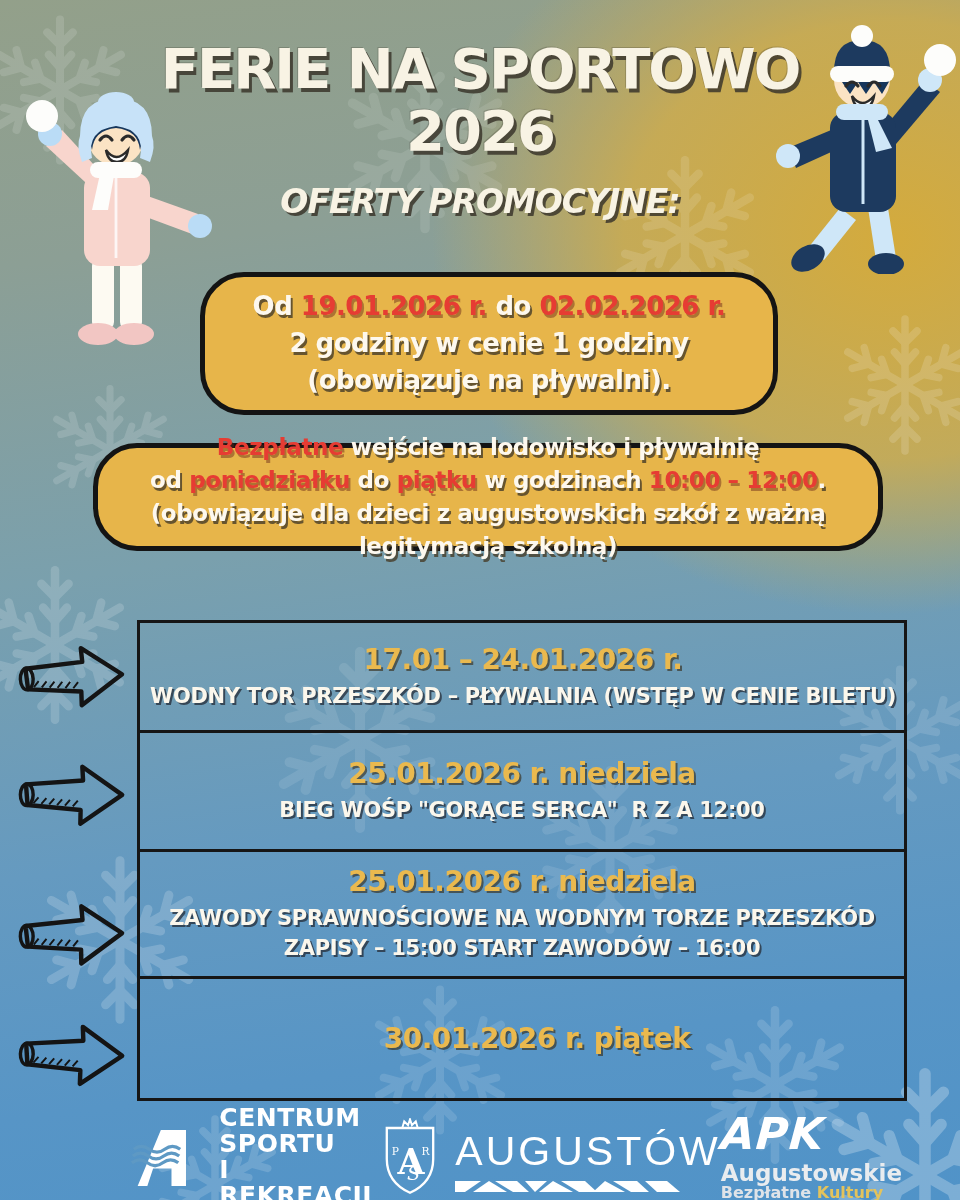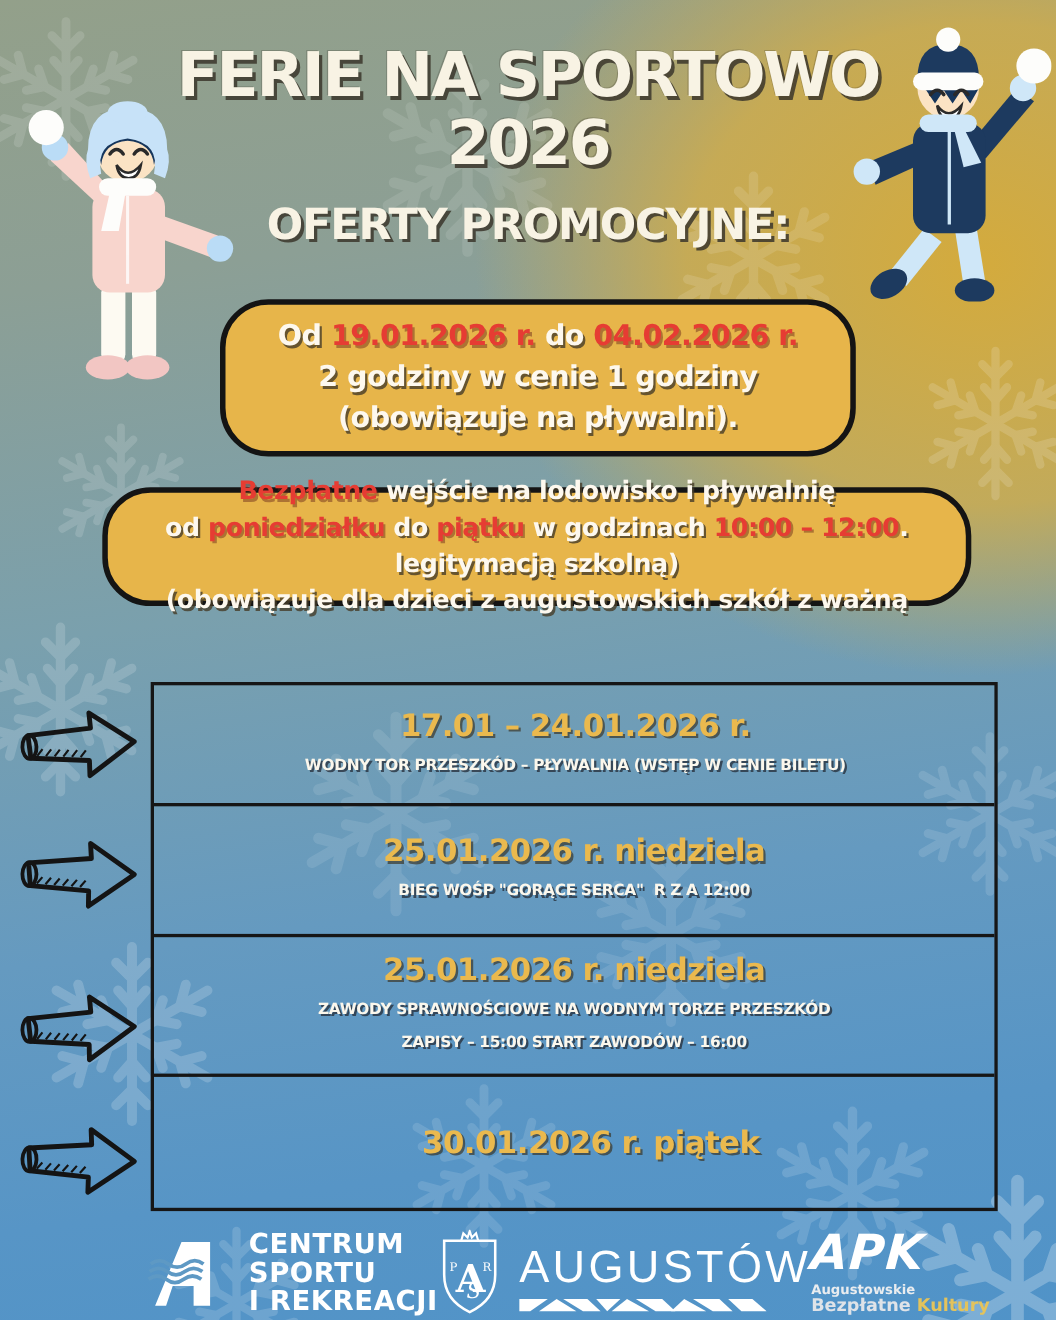--- a/index.html
+++ b/index.html
@@ -11,22 +11,23 @@
       linear-gradient(172deg,#93a08a 0%,#8c9f95 20%,#7aa0ad 44%,#659ac0 66%,#5795c6 84%,#5093c8 100%);
   }
   .flake{position:absolute;pointer-events:none;}
   
   .title-block{position:absolute;top:38px;left:0;right:0;text-align:center;}
   .title-line{
     font-size:56px;font-weight:bold;letter-spacing:-2px;color:#f8f3e4;line-height:62px;
     text-shadow:3px 4px 0 rgba(59,54,44,.85), -1px -1px 0 rgba(59,54,44,.25);
   }
   .subtitle{
-    margin-top:20px;font-size:39px;font-weight:bold;letter-spacing:-1px;color:#f8f3e4;
+    margin-top:20px;font-size:33px;font-weight:bold;letter-spacing:-1px;color:#f8f3e4;
     text-shadow:3px 3px 0 rgba(59,54,44,.85);
+    font-style:italic;
   }
   
   .promo-box{
     position:absolute;background:#e7b54a;border:5px solid #141414;border-radius:44px;
     display:flex;flex-direction:column;justify-content:center;align-items:center;
     text-align:center;box-sizing:border-box;
   }
   .promo-box .pline{white-space:pre;font-weight:bold;}
   #promo-box-1{left:200px;top:272px;width:578px;height:143px;padding:4px 20px;}
   #promo-box-1 .pline{font-size:26px;line-height:37px;letter-spacing:-0.5px;}
@@ -43,21 +44,21 @@
     box-sizing:border-box;display:flex;flex-direction:column;align-items:center;justify-content:center;
     text-align:center;border-bottom:3px solid #161616;padding:2px 10px;gap:5px;
   }
   .srow:last-child{border-bottom:none;padding-left:40px;}
   .row-1{height:110px;padding-left:12px;} .row-2{height:119px;} .row-3{height:127px;} .row-4{height:119px;}
   .sdate{
     font-size:28px;font-weight:bold;color:#eab94e;letter-spacing:-0.5px;
     text-shadow:2px 2px 0 rgba(55,48,30,.65);white-space:pre;
   }
   .row-line{
-    font-size:14px;font-weight:bold;color:#fbf7ec;letter-spacing:-0.3px;line-height:30px;
+    font-size:21px;font-weight:bold;color:#fbf7ec;letter-spacing:-0.3px;line-height:30px;
     text-shadow:2px 2px 0 rgba(40,50,62,.8);white-space:pre;
   }
   
   .arrow{position:absolute;left:12px;width:118px;height:72px;}
   #arrow-1{top:642px;transform:rotate(-2deg);}
   #arrow-2{top:760px;transform:rotate(1deg);}
   #arrow-3{top:900px;transform:rotate(-1deg);}
   #arrow-4{top:1020px;transform:rotate(2deg);}
   
   .footer{
@@ -68,21 +69,21 @@
   .csir{display:flex;align-items:center;gap:14px;}
   .csir-text{font-weight:bold;color:#fff;font-size:25px;line-height:26px;letter-spacing:.5px;}
   .augustow{display:flex;align-items:center;gap:16px;}
   .aug-name{
     color:#fff;font-size:41px;letter-spacing:3px;font-weight:400;
     font-family:"Liberation Sans","DejaVu Sans",sans-serif;
     margin-top:12px;
   }
   .apk{display:flex;flex-direction:column;align-items:flex-start;line-height:1.05;}
   .apk-abbr{color:#fff;font-weight:bold;font-size:44px;font-style:italic;letter-spacing:1px;transform:skewX(-4deg);}
-  .apk-l1{color:#e9ecef;font-size:12px;font-weight:bold;margin-top:3px;}
+  .apk-l1{color:#e9ecef;font-size:23px;font-weight:bold;margin-top:3px;}
   .apk-l2{font-size:16px;font-weight:bold;}
   .apk-l2 .w{color:#dfe3e8;} .apk-l2 .y{color:#e3c35c;}
   .kid{position:absolute;}
 </style>
 </head>
 <body>
 
 <div class="poster">
 
   <svg width="0" height="0" style="position:absolute">
@@ -208,30 +209,30 @@
     <path d="M52,46 L60,62 L52,64 L48,48 Z" fill="#cfe7f8"></path>
   </svg>
 
   <div class="title-block">
     <div class="title-line">FERIE NA SPORTOWO</div>
     <div class="title-line">2026</div>
     <div class="subtitle">OFERTY PROMOCYJNE:</div>
   </div>
 
   <div class="promo-box" id="promo-box-1">
-    <div class="pline"><span class="seg-white">Od </span><span class="seg-red">19.01.2026 r.</span><span class="seg-white"> do </span><span class="seg-red">04.02.2026 r.</span></div>
+    <div class="pline"><span class="seg-white">Od </span><span class="seg-red">19.01.2026 r.</span><span class="seg-white"> do </span><span class="seg-red">02.02.2026 r.</span></div>
     <div class="pline"><span class="seg-white">2 godziny w cenie 1 godziny</span></div>
     <div class="pline"><span class="seg-white">(obowiązuje na pływalni).</span></div>
   </div>
 
   <div class="promo-box" id="promo-box-2">
     <div class="pline"><span class="seg-red">Bezpłatne</span><span class="seg-white"> wejście na lodowisko i pływalnię</span></div>
     <div class="pline"><span class="seg-white">od </span><span class="seg-red">poniedziałku</span><span class="seg-white"> do </span><span class="seg-red">piątku</span><span class="seg-white"> w godzinach </span><span class="seg-red">10:00 – 12:00</span><span class="seg-white">.</span></div>
+    <div class="pline"><span class="seg-white">(obowiązuje dla dzieci z augustowskich szkół z ważną</span></div>
     <div class="pline"><span class="seg-white">legitymacją szkolną)</span></div>
-    <div class="pline"><span class="seg-white">(obowiązuje dla dzieci z augustowskich szkół z ważną</span></div>
   </div>
 
   <svg class="arrow" id="arrow-1" viewBox="0 0 120 72">
     <path d="M14,25 L72,20 L71,6 L112,34 L70,64 L70,50 L16,46 Z" fill="none" stroke="#141414" stroke-width="4.5" stroke-linejoin="round"></path>
     <ellipse cx="15" cy="35.5" rx="6.5" ry="11" fill="none" stroke="#141414" stroke-width="3.5"></ellipse>
     <path d="M22,44 l5,-6 M30,44.5 l5,-6 M38,45 l5,-6 M46,45.5 l5,-6 M54,46 l5,-6 M62,46.5 l5,-6" stroke="#141414" stroke-width="2"></path>
   </svg>
   <svg class="arrow" id="arrow-2" viewBox="0 0 120 72">
     <path d="M14,25 L72,20 L71,6 L112,34 L70,64 L70,50 L16,46 Z" fill="none" stroke="#141414" stroke-width="4.5" stroke-linejoin="round"></path>
     <ellipse cx="15" cy="35.5" rx="6.5" ry="11" fill="none" stroke="#141414" stroke-width="3.5"></ellipse>

